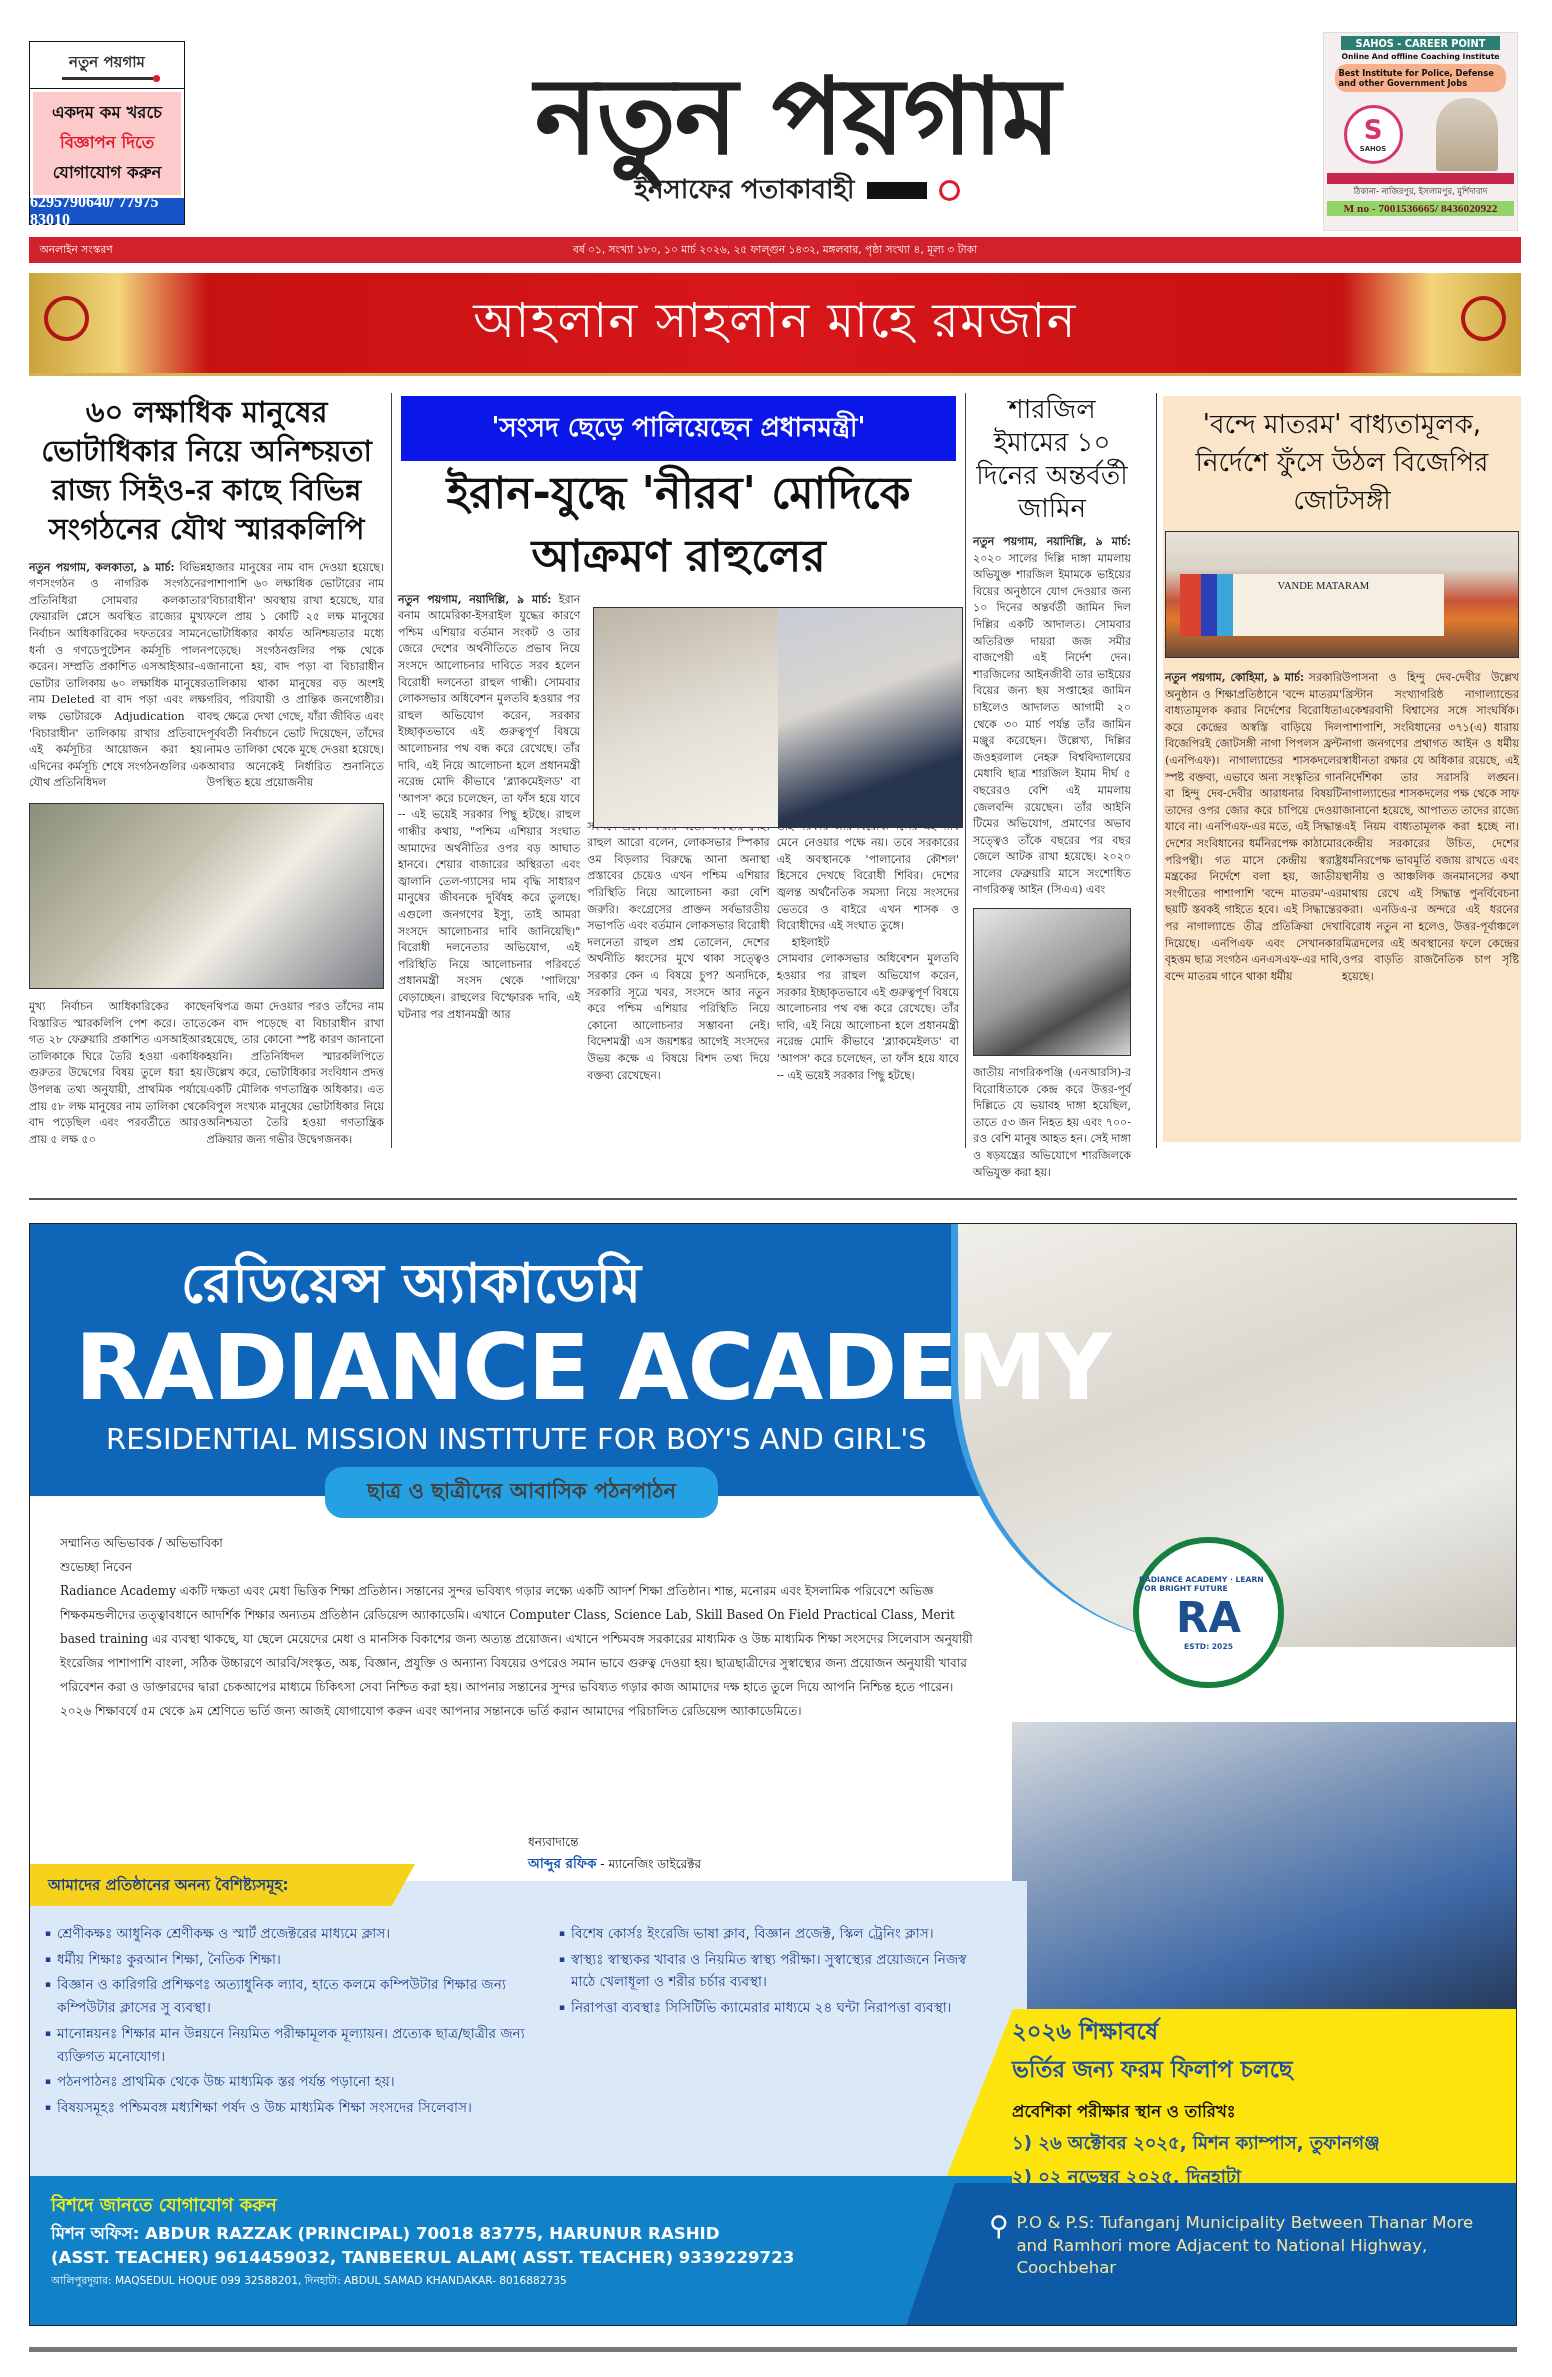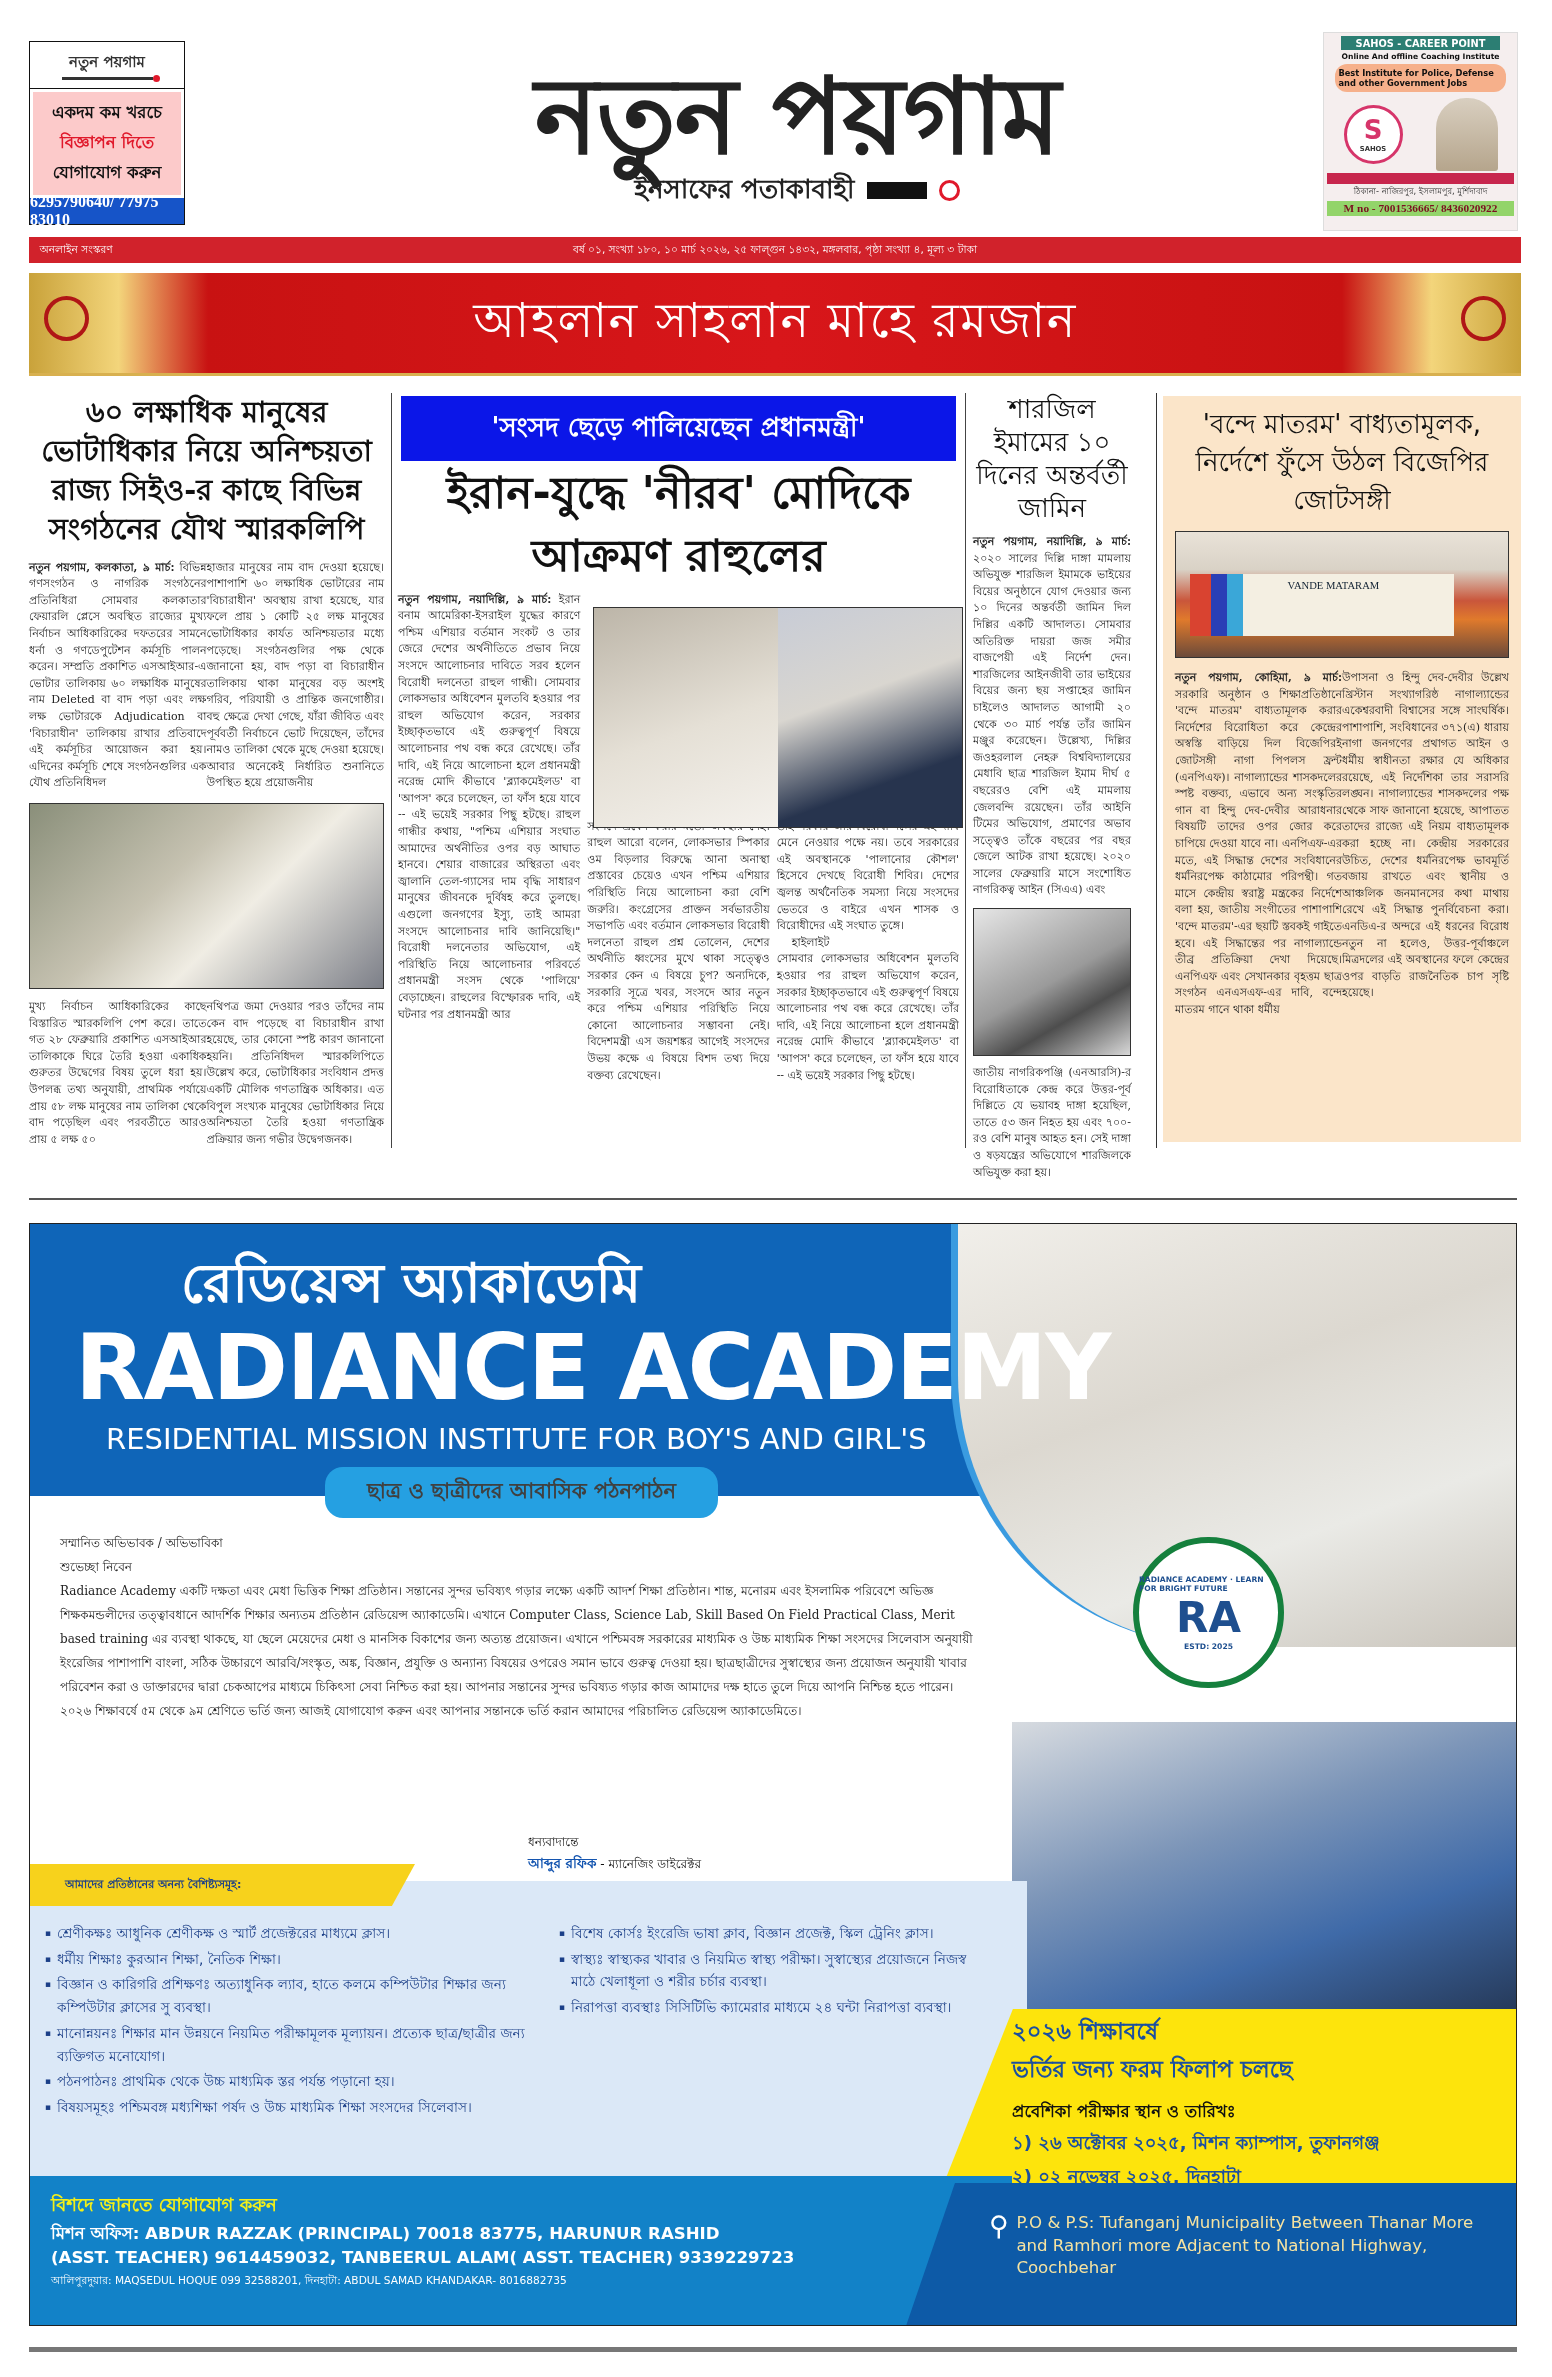--- a/index.html
+++ b/index.html
@@ -52,21 +52,21 @@
 #kicker{background:#0b16e8;color:#fff;font-family:"DejaVu Sans",sans-serif;font-weight:bold;font-size:26px;text-align:center;padding:10.6px 0;margin:3px 3px 0}
 #col2 .headline{font-size:44px;line-height:63px}
 #leaders-photo{position:absolute;left:137px;top:214px;width:246px;height:221px;border:1.5px solid #333;display:flex}
 #leaders-photo .l{flex:1;background:linear-gradient(160deg,#bcb5a8,#e5e0d6 55%,#f4f1ec)}
 #leaders-photo .r{flex:1;background:linear-gradient(160deg,#c8ccd6,#d9d6d0 40%,#27344e 75%)}
 
 #col3{left:973px;top:393px;width:184px;height:755px;border-right:0.8px solid #333;padding-right:25px}
 #col3 .headline{font-weight:normal;font-size:26px;line-height:33px}
 #sharjeel-photo{height:148px;margin:9px 0;background:linear-gradient(150deg,#e6e6e6,#9a9a9a 50%,#4d4d4d 70%,#d8d8d8)}
 
-#col4{left:1163px;top:396px;width:358px;height:746px;background:#fbe5c9;padding:9px 12px}
+#col4{left:1163px;top:396px;width:358px;height:746px;background:#fbe5c9;padding:9px 2px}
 #col4 .headline{font-size:26px;line-height:38px;font-weight:normal}
 #vande-photo{height:127px;margin:12px 0;background:linear-gradient(180deg,#e9e2d8 0,#d9d2c6 30%,#c9563b 55%,#e07a2c 70%,#6b4a3a 100%)}
 #vande-photo .board{position:absolute;left:13.6px;top:42px;width:264px;height:62px;background:linear-gradient(90deg,#d94330 0,#d94330 8%,#2a3fb6 8%,#2a3fb6 14%,#3aa7d8 14%,#3aa7d8 20%,#f4efe2 20%);}
 #vande-photo .board span{position:absolute;left:98px;top:6px;font-family:"Liberation Serif",serif;font-size:10.6px;color:#123}
 
 .hr{position:absolute;height:2.3px;background:#555}
 
 #ad{left:29px;top:1223px;width:1488px;height:1103px;border:1.5px solid #222;background:#fff;overflow:hidden}
 #ad .topband{position:absolute;left:0;top:0;width:1488px;height:272px;background:#0f65b8}
 #ad .photo-top{position:absolute;left:921px;top:0;width:566px;height:423px;border-radius:0 0 0 272px;background:linear-gradient(160deg,#f1efea,#dcd8d0 40%,#eaeae6 70%,#c9c4bb);border-left:7.6px solid #3a9be0}
@@ -76,21 +76,21 @@
 #ad .sub{position:absolute;left:76px;top:198px;color:#fff;font-family:"DejaVu Sans",sans-serif;font-size:29px;letter-spacing:0}
 #ad .pill{position:absolute;left:295px;top:243px;width:393px;height:51px;background:#25a0e2;border-radius:18px;color:#404040;font-family:"DejaVu Sans",sans-serif;font-weight:bold;font-size:21px;display:flex;align-items:center;justify-content:center}
 #ad .letter{position:absolute;left:30px;top:307px;width:921px;font-family:"DejaVu Serif",serif;font-size:12px;line-height:24px;color:#222}
 #ad .letter p{margin:0}
 #ad .sign{position:absolute;left:498px;top:609px;font-family:"DejaVu Sans",sans-serif;font-size:12px;text-align:left}
 #ad .sign .n{color:#1455b0;font-weight:bold;font-size:13.6px}
 #ad .emblem{position:absolute;left:1103px;top:313px;width:151px;height:151px;border-radius:50%;background:#fff;border:6px solid #15803d;display:flex;align-items:center;justify-content:center;flex-direction:column;font-family:"DejaVu Sans",sans-serif;color:#1e4f8f;font-weight:bold}
 #ad .emblem .ra{font-size:42px}
 #ad .emblem .ring{font-size:7.6px}
 #ad .feat{position:absolute;left:0;top:657px;width:997px;height:295px;background:#dbe8f7}
-#ad .feat-h{position:absolute;left:0;top:640px;width:385px;height:42px;background:#f7d21c;color:#1b3f88;font-family:"DejaVu Sans",sans-serif;font-weight:bold;font-size:11px;display:flex;align-items:center;padding-left:35px;clip-path:polygon(0 0,100% 0,94% 100%,0 100%)}
+#ad .feat-h{position:absolute;left:0;top:640px;width:385px;height:42px;background:#f7d21c;color:#1b3f88;font-family:"DejaVu Sans",sans-serif;font-weight:bold;font-size:15px;display:flex;align-items:center;padding-left:18px;clip-path:polygon(0 0,100% 0,94% 100%,0 100%)}
 #ad ul{list-style:none;position:absolute;top:698px;font-family:"DejaVu Sans",sans-serif;font-size:13.6px;line-height:22.7px;color:#1b3f88}
 #ad ul li{padding-left:12px;position:relative;margin-bottom:3px}
 #ad ul li:before{content:"▪";position:absolute;left:0;font-size:9px}
 #ad .list-l{left:15px;width:483px}
 #ad .list-r{left:529px;width:423px}
 #ad .yellow{position:absolute;left:914px;top:785px;width:574px;height:174px;background:#fde40c;clip-path:polygon(12% 0,100% 0,100% 100%,0 100%)}
 #ad .admit{position:absolute;left:982px;top:790px;font-family:"DejaVu Sans",sans-serif;color:#1b4fa0;font-weight:bold}
 #ad .admit .y{font-size:22.7px}
 #ad .admit .f{font-size:22.7px}
 #ad .admit .q{font-size:16.6px;color:#111;margin-top:9px}

